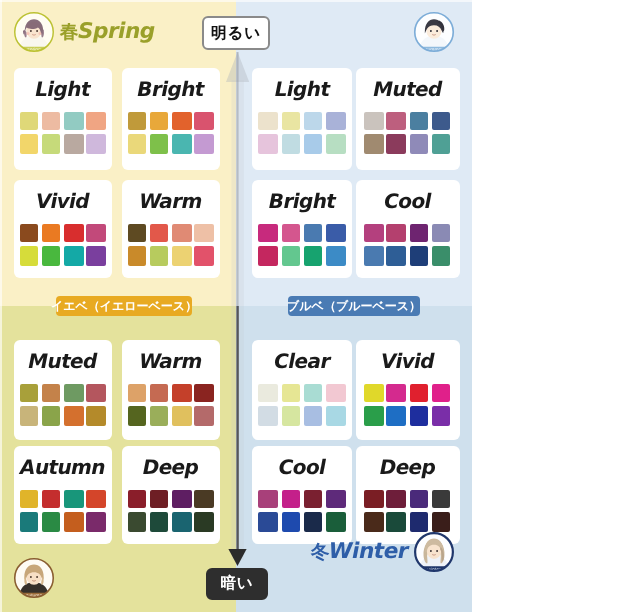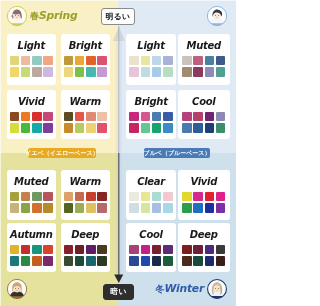--- a/index.html
+++ b/index.html
@@ -8,21 +8,21 @@
 .chart{position:relative;width:236px;height:306px;overflow:hidden}
 .quad{position:absolute;width:118px;height:153px}
 .q-spring{left:0;top:0}
 .q-summer{left:118px;top:0}
 .q-autumn{left:0;top:153px}
 .q-winter{left:118px;top:153px}
 .head{position:absolute;display:flex;align-items:center;gap:2px;height:24px;z-index:4}
 .q-spring .head{left:6px;top:4px}
 .q-summer .head{right:8px;top:4px}
 .q-autumn .head{left:6px;bottom:5px}
-.q-winter .head{right:8px;bottom:5px}
+.q-winter .head{right:8px;bottom:18px}
 .season-title{font-family:"DejaVu Sans",sans-serif;font-style:italic;font-weight:bold;font-size:10.8px;white-space:nowrap;letter-spacing:-.25px}
 .season-title .jp{font-size:9.2px;font-style:normal;font-family:"Liberation Sans",sans-serif;font-weight:bold}
 .avatar{width:22px;height:22px;border-radius:50%;flex:none;display:block}
 .panels{position:absolute;display:grid;grid-template-rows:51px 49px;row-gap:5px}
 .q-autumn .panels,.q-winter .panels{grid-template-rows:50px 49px;row-gap:3px}
 .q-spring .panels,.q-autumn .panels{grid-template-columns:48.5px 48.5px;column-gap:5.5px}
 .q-summer .panels,.q-winter .panels{grid-template-columns:50px 51.5px;column-gap:2px}
 .q-spring .panels{left:7px;top:34px}
 .q-summer .panels{left:8px;top:34px}
 .q-autumn .panels{left:7px;top:17px}

